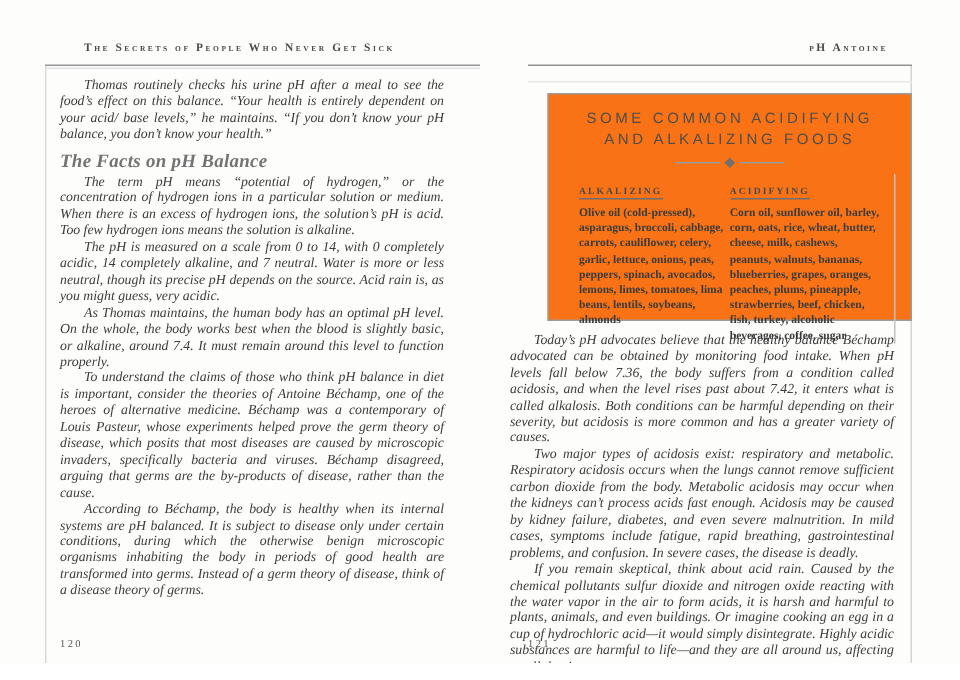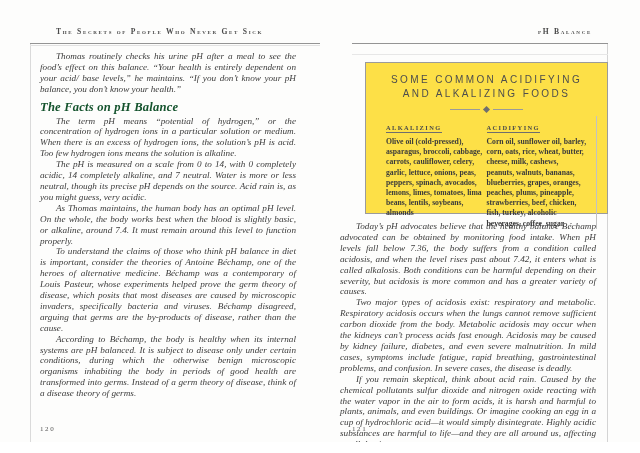--- a/index.html
+++ b/index.html
@@ -34,34 +34,34 @@
   
   .body-col {
     position:absolute; font-size:9.2px; line-height:10.9px;
     color:#3b3b3b; text-align:justify;font-style:italic;
   }
   .body-left  { left:40px;  top:51px;  width:256px; }
   .body-right { left:340px; top:221px; width:256px; }
   .body-col p { text-indent:16px; }
   .body-col p.noindent { text-indent:0; }
   .section-heading {
-    font-size:12.6px; font-weight:700; color:#14532d;
+    font-size:12.6px; font-weight:700; color:#737373;
     letter-spacing:0.2px; margin:7px 0 3px 0;
   }
   .page-number {
     position:absolute; top:425px; width:256px; 
     font-size:7px; letter-spacing:1.6px; color:#555;
   }
   .pn-left  { left:40px; }
   .pn-right { left:352px; }
 
   
   .food-box {
     position:absolute; left:365px; top:62px; width:243px; height:152px;
-    border:1px solid #9b9b9b; background:#fde047;
+    border:1px solid #9b9b9b; background:#f97316;
   }
   .food-box-title {
     margin:10px auto 0; width:218px; text-align:center;
     font-family:"Liberation Sans", sans-serif;
     font-size:10px; letter-spacing:2.4px; line-height:13.5px;
     color:#4d4d4d;
   }
   .ornament { text-align:center; margin-top:4px; height:7px; line-height:7px; }
   .orn-line {
     display:inline-block; width:30px; height:1px;
@@ -103,21 +103,21 @@
     <h2 class="section-heading">The Facts on pH Balance</h2>
     <p>The term pH means “potential of hydrogen,” or the concentration of hydrogen ions in a particular solution or medium. When there is an excess of hydrogen ions, the solution’s pH is acid. Too few hydrogen ions means the solution is alkaline.</p>
     <p>The pH is measured on a scale from 0 to 14, with 0 completely acidic, 14 completely alkaline, and 7 neutral. Water is more or less neutral, though its precise pH depends on the source. Acid rain is, as you might guess, very acidic.</p>
     <p>As Thomas maintains, the human body has an optimal pH level. On the whole, the body works best when the blood is slightly basic, or alkaline, around 7.4. It must remain around this level to function properly.</p>
     <p>To understand the claims of those who think pH balance in diet is important, consider the theories of Antoine Béchamp, one of the heroes of alternative medicine. Béchamp was a contemporary of Louis Pasteur, whose experiments helped prove the germ theory of disease, which posits that most diseases are caused by microscopic invaders, specifically bacteria and viruses. Béchamp disagreed, arguing that germs are the by-products of disease, rather than the cause.</p>
     <p>According to Béchamp, the body is healthy when its internal systems are pH balanced. It is subject to disease only under certain conditions, during which the otherwise benign microscopic organisms inhabiting the body in periods of good health are transformed into germs. Instead of a germ theory of disease, think of a disease theory of germs.</p>
   </div>
 
   <div class="page-number pn-left">120</div>
 
-  <div class="running-head rh-right">pH Balance</div>
+  <div class="running-head rh-right">pH Antoine</div>
   <div class="head-rule rule-right"></div>
 
   <div class="food-box">
     <div class="food-box-title">SOME COMMON ACIDIFYING AND ALKALIZING FOODS</div>
     <div class="ornament">
       <span class="orn-line"></span><span class="orn-diamond"></span><span class="orn-line"></span>
     </div>
     <div class="food-cols">
       <div class="food-col food-col-alk">
         <span class="food-col-header">ALKALIZING</span>

